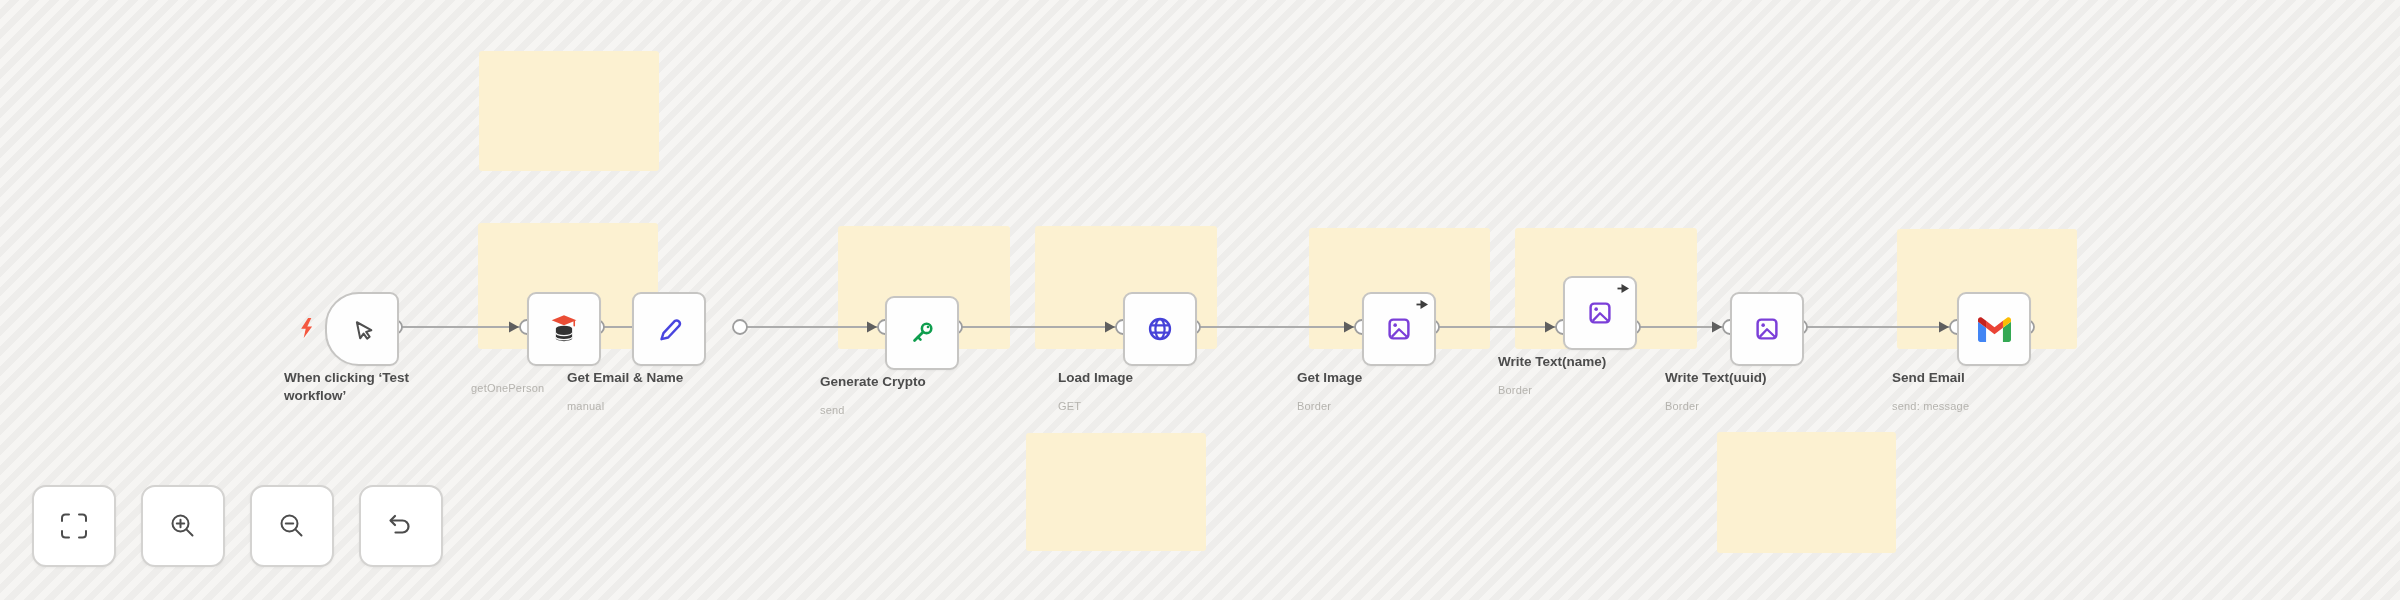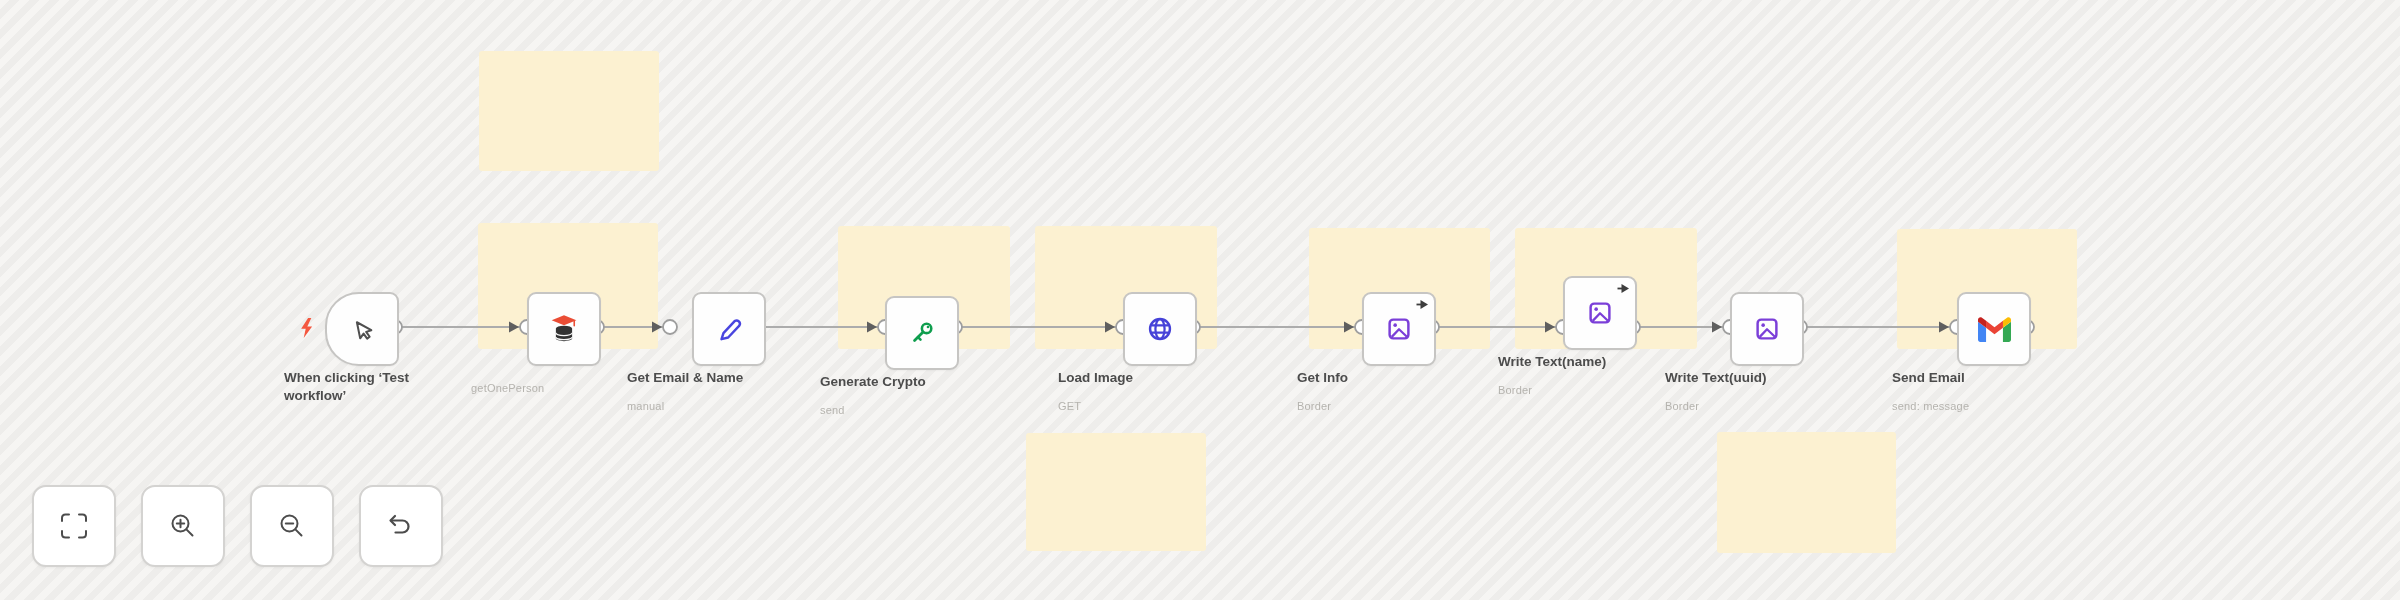--- a/index.html
+++ b/index.html
@@ -108,21 +108,21 @@
         <path d="M7.4 22.4 a7.6 2.6 0 0 0 15.2 0" fill="none" stroke="#f7f7f7" stroke-width="1.1"></path>
         <polygon points="15,2 26.6,6.8 15,11.6 3.4,6.8" fill="#ea4d35"></polygon>
         <path d="M24.6 7.6 v4.4" stroke="#ea4d35" stroke-width="1.5" stroke-linecap="round" fill="none"></path>
       </svg>
     </div>
     <div class="node-meta mid">
       <div class="node-subtitle">getOnePerson</div>
     </div>
   </div>
 
-  <div class="node" style="left: 692px; top: 292px;">
+  <div class="node" style="left: 632px; top: 292px;">
     <div class="node-box">
       <svg width="32" height="32" viewBox="0 0 30 30">
         <path d="M8 24.5 L9.8 18.9 L20.3 7.6 a3.1 3.1 0 0 1 4.4 4.2 L14.2 23 L8 24.5 Z" fill="none" stroke="#4945df" stroke-width="2.3" stroke-linejoin="round" stroke-linecap="round"></path>
       </svg>
     </div>
     <div class="node-meta">
       <div class="node-label">Get Email &amp; Name</div>
       <div class="node-subtitle">manual</div>
     </div>
   </div>
@@ -162,21 +162,21 @@
         <rect x="6.2" y="6.2" width="17.6" height="17.6" rx="3.4" fill="none" stroke="#7b3fd8" stroke-width="2.3"></rect>
         <circle cx="11.4" cy="11.4" r="1.7" fill="#7b3fd8"></circle>
         <path d="M8.2 22.4 L15 15.2 L23.4 23.2" fill="none" stroke="#7b3fd8" stroke-width="2.1" stroke-linejoin="round"></path>
       </svg>
       <svg class="pin-arrow" width="13" height="11" viewBox="0 0 13 11">
         <path d="M0.5 5.5 H5" stroke="#3d3d3d" stroke-width="1.8" fill="none"></path>
         <polygon points="4.5,1 12,5.5 4.5,10" fill="#3d3d3d"></polygon>
       </svg>
     </div>
     <div class="node-meta">
-      <div class="node-label">Get Info</div>
+      <div class="node-label">Get Image</div>
       <div class="node-subtitle">Border</div>
     </div>
   </div>
 
   <div class="node" style="left: 1563px; top: 276px;">
     <div class="node-box">
       <svg width="32" height="32" viewBox="0 0 30 30">
         <rect x="6.2" y="6.2" width="17.6" height="17.6" rx="3.4" fill="none" stroke="#7b3fd8" stroke-width="2.3"></rect>
         <circle cx="11.4" cy="11.4" r="1.7" fill="#7b3fd8"></circle>
         <path d="M8.2 22.4 L15 15.2 L23.4 23.2" fill="none" stroke="#7b3fd8" stroke-width="2.1" stroke-linejoin="round"></path>

